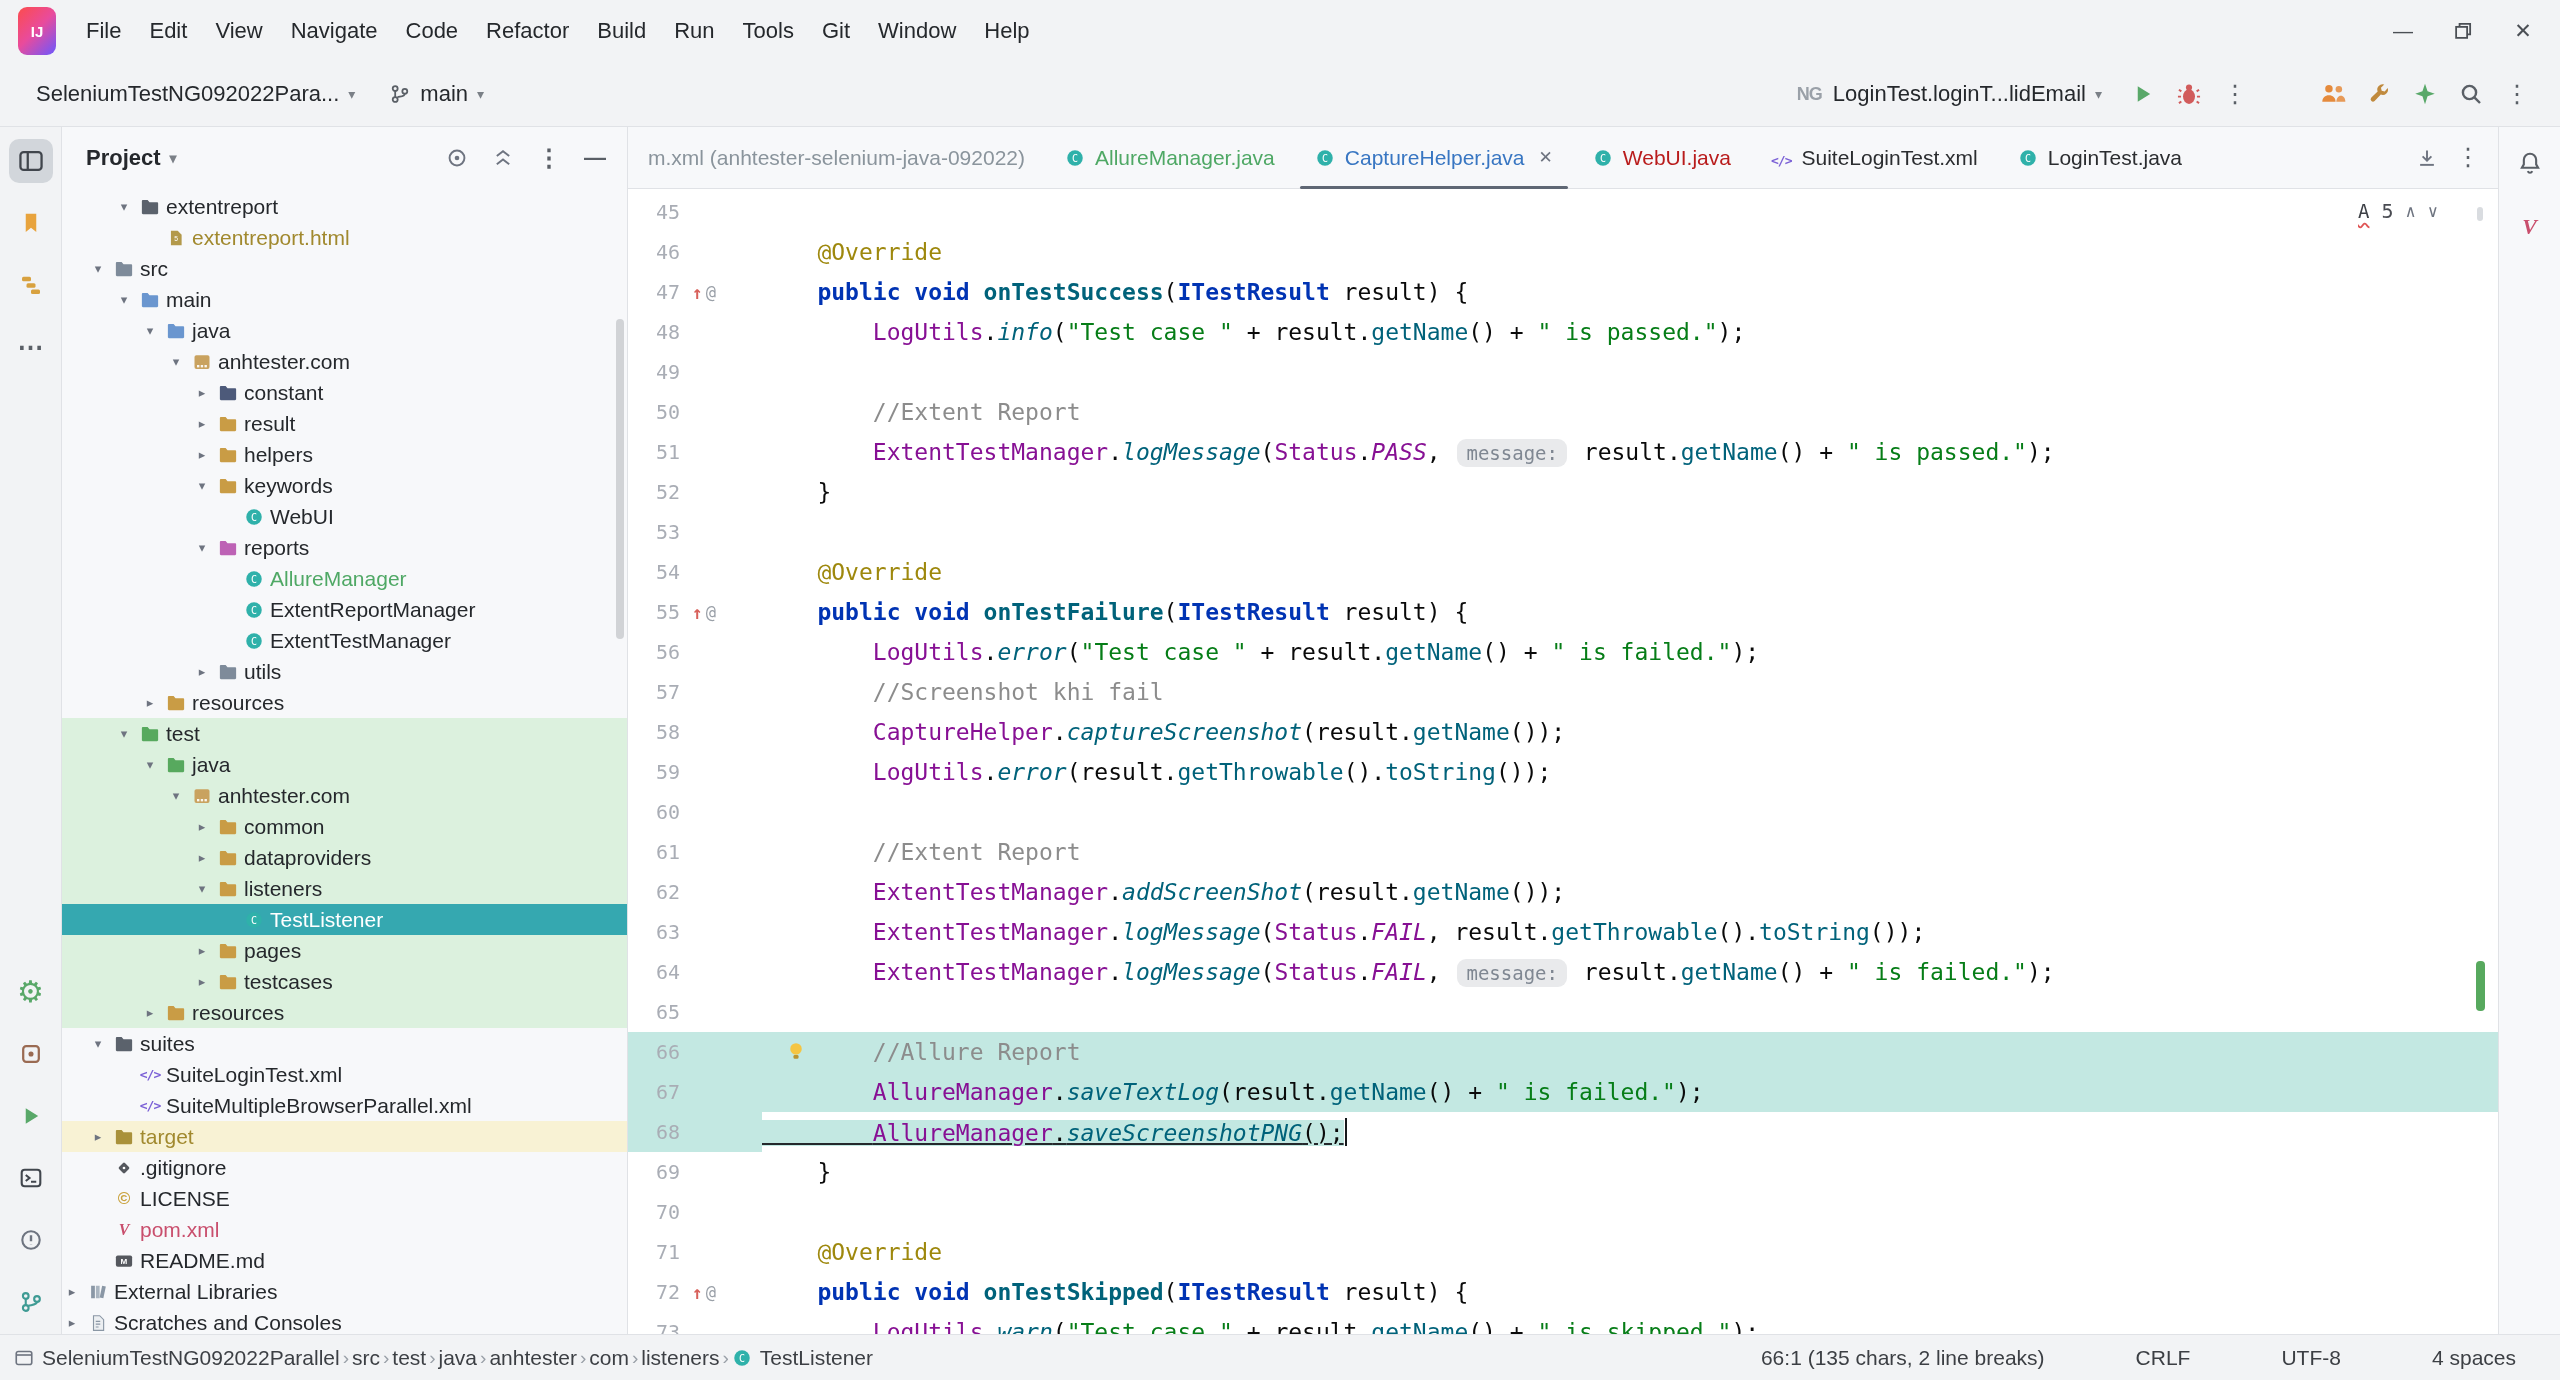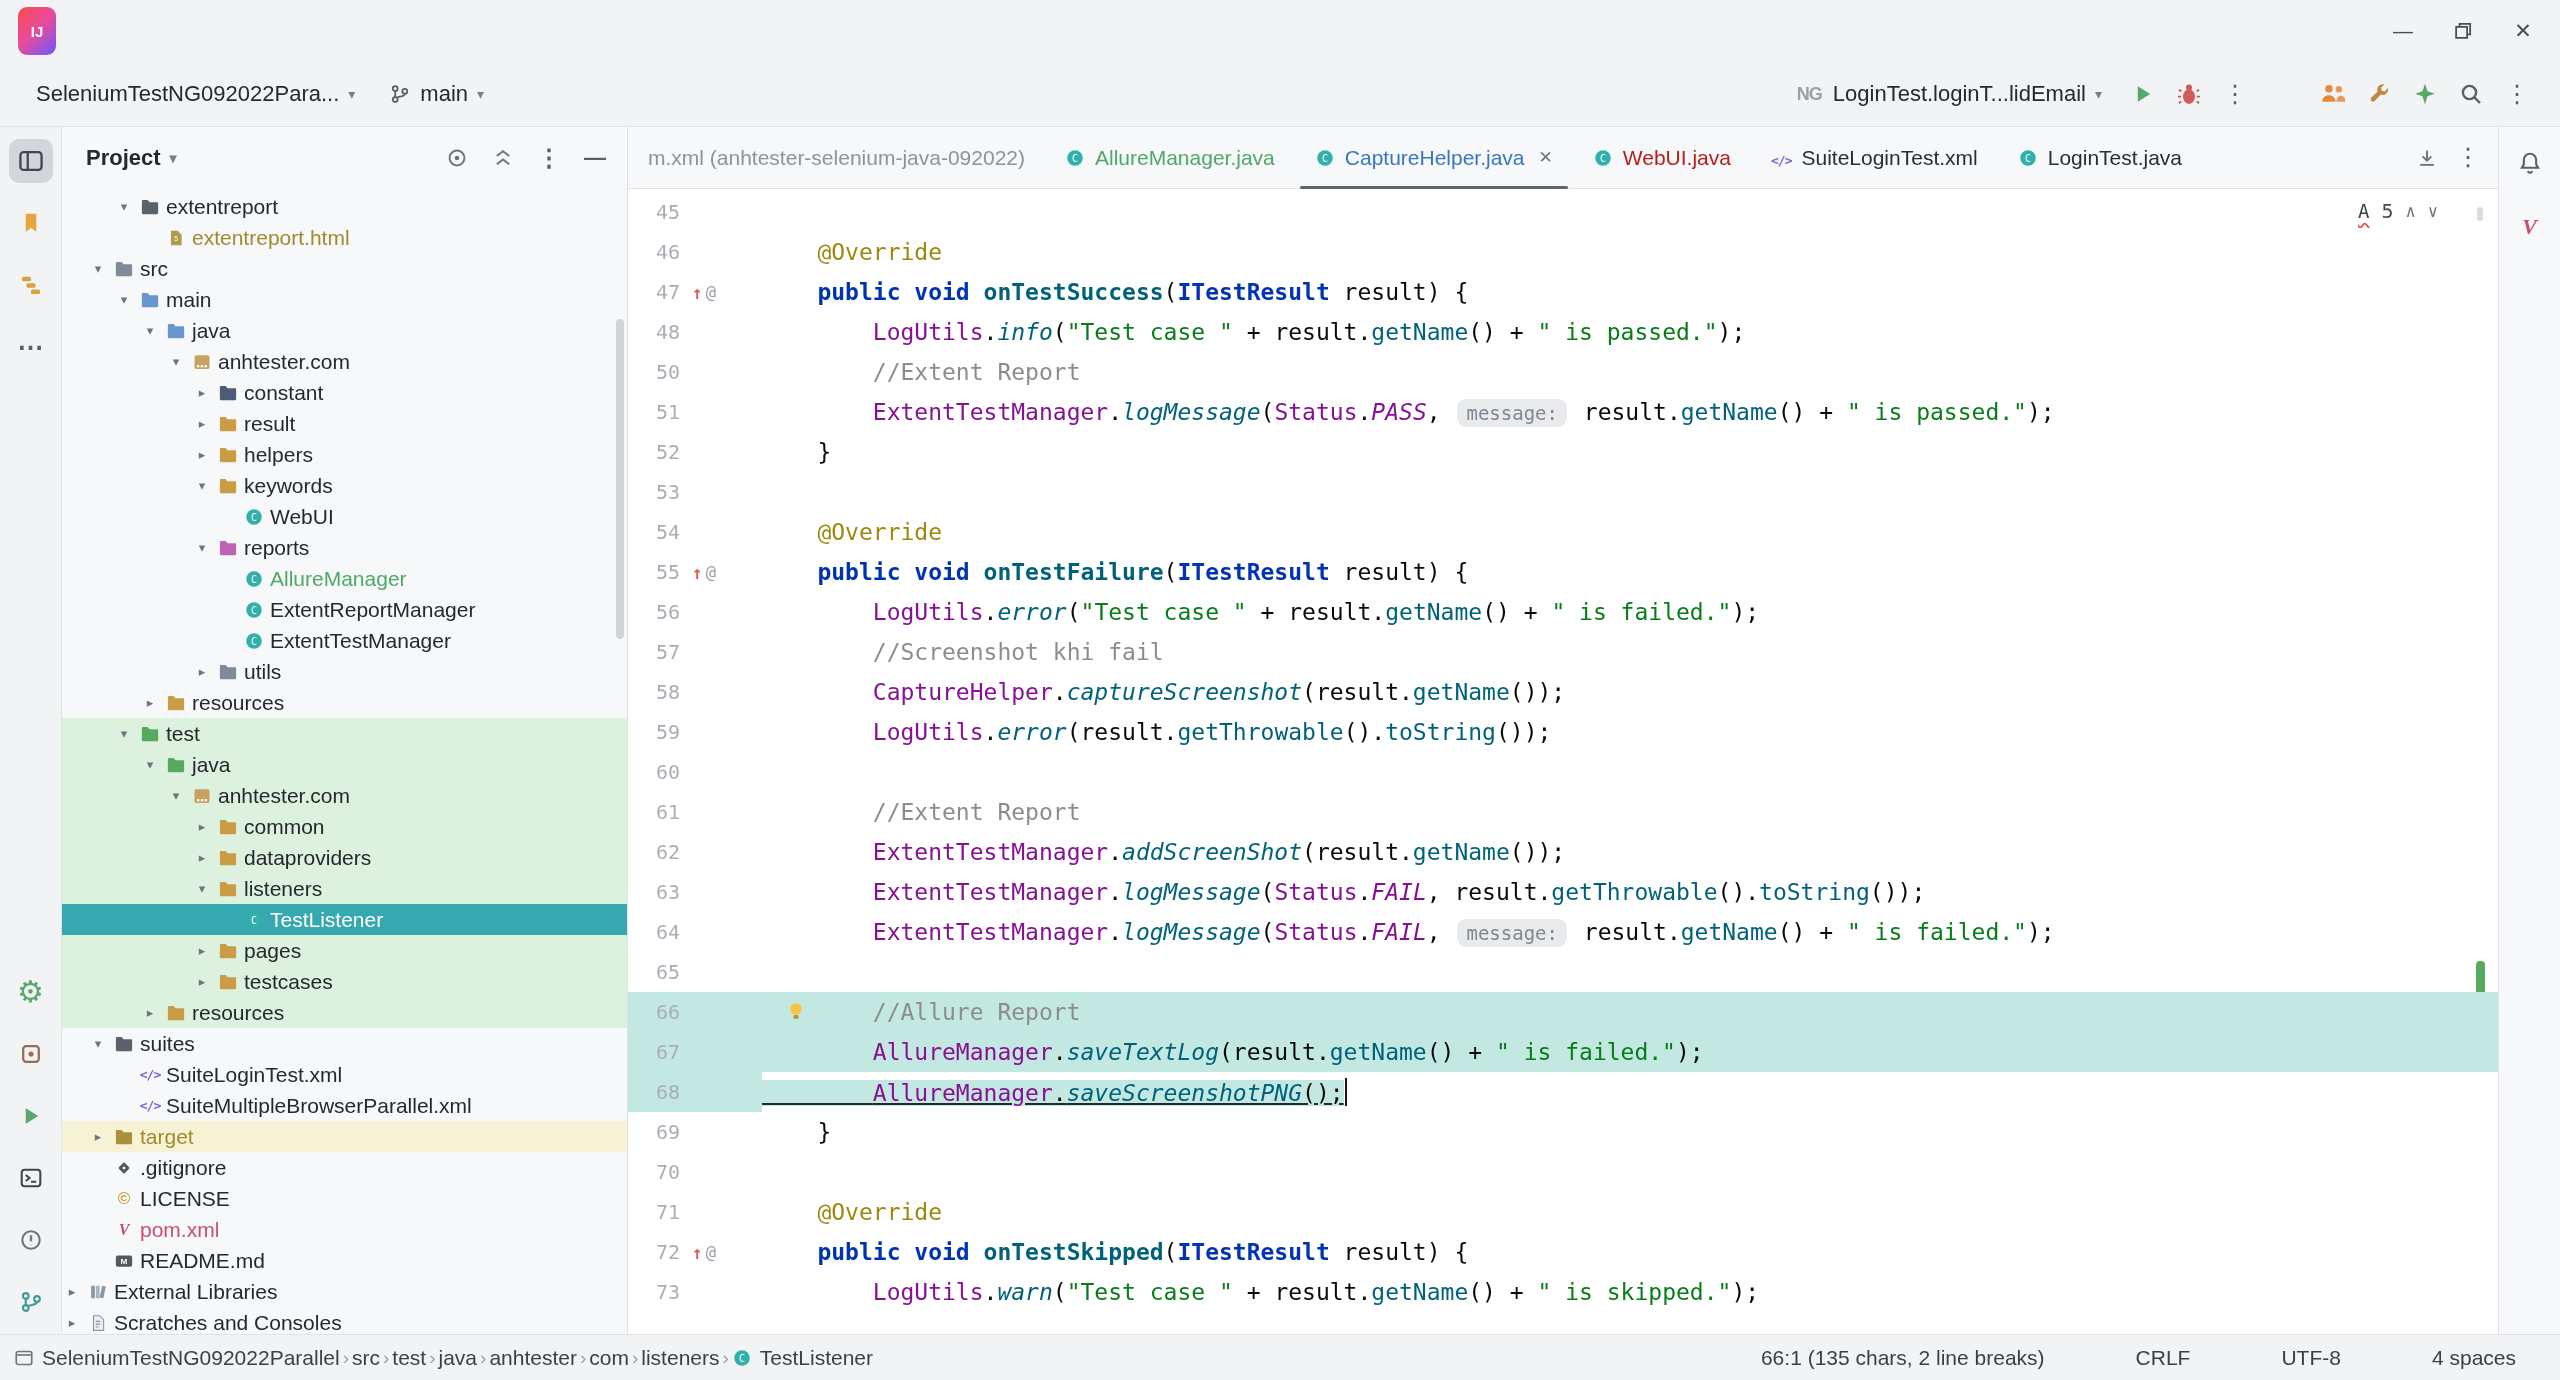--- a/index.html
+++ b/index.html
@@ -108,20 +108,34 @@
   .uic { line-height:1; display:inline-flex; align-items:center; justify-content:center; color:#5a5f66; }
   svg { display:block; }
 </style>
 </head>
 <body>
 
 <div class="app">
 
   <header id="menubar">
     <span class="logo">IJ</span>
+    <nav id="menu-items" style="display:flex;align-items:center;">
+        <span class="menu-item">File</span>
+        <span class="menu-item">Edit</span>
+        <span class="menu-item">View</span>
+        <span class="menu-item">Navigate</span>
+        <span class="menu-item">Code</span>
+        <span class="menu-item">Refactor</span>
+        <span class="menu-item">Build</span>
+        <span class="menu-item">Run</span>
+        <span class="menu-item">Tools</span>
+        <span class="menu-item">Git</span>
+        <span class="menu-item">Window</span>
+        <span class="menu-item">Help</span>
+      </nav>
     <div id="win-controls">
         <span class="win-btn">
           <span style="font-size:20px;color:#4b4f55">—</span>
         </span>
         <span class="win-btn">
           <svg width="22" height="22" viewBox="0 0 16 16">
             <rect x="3" y="5" width="8" height="8" fill="none" stroke="#4b4f55" stroke-width="1.3"></rect>
             <path d="M5.5 5V2.8h7.7v7.7H11" fill="none" stroke="#4b4f55" stroke-width="1.3"></path>
           </svg>
         </span>
@@ -721,20 +735,25 @@
               <span class="ovr-b">@</span>
             </span>
             <span class="ltext"><span class="pl">    </span><span class="kw">public void </span><span class="decl">onTestSuccess</span><span class="pl">(</span><span class="typ">ITestResult</span><span class="pl"> result) {</span></span>
           </div>
           <div class="code-line">
             <span class="ln">48</span>
             <span class="gut"></span>
             <span class="ltext"><span class="pl">        </span><span class="cls">LogUtils</span><span class="pl">.</span><span class="smth">info</span><span class="pl">(</span><span class="str">"Test case "</span><span class="pl"> + result.</span><span class="mth">getName</span><span class="pl">() + </span><span class="str">" is passed."</span><span class="pl">);</span></span>
           </div>
           <div class="code-line">
+            <span class="ln">49</span>
+            <span class="gut"></span>
+            <span class="ltext"></span>
+          </div>
+          <div class="code-line">
             <span class="ln">50</span>
             <span class="gut"></span>
             <span class="ltext"><span class="pl">        </span><span class="cmt">//Extent Report</span></span>
           </div>
           <div class="code-line">
             <span class="ln">51</span>
             <span class="gut"></span>
             <span class="ltext"><span class="pl">        </span><span class="cls">ExtentTestManager</span><span class="pl">.</span><span class="smth">logMessage</span><span class="pl">(</span><span class="cls">Status</span><span class="pl">.</span><span class="fld">PASS</span><span class="pl">, </span><span class="inlay">message:</span><span class="pl"> result.</span><span class="mth">getName</span><span class="pl">() + </span><span class="str">" is passed."</span><span class="pl">);</span></span>
           </div>
           <div class="code-line">

